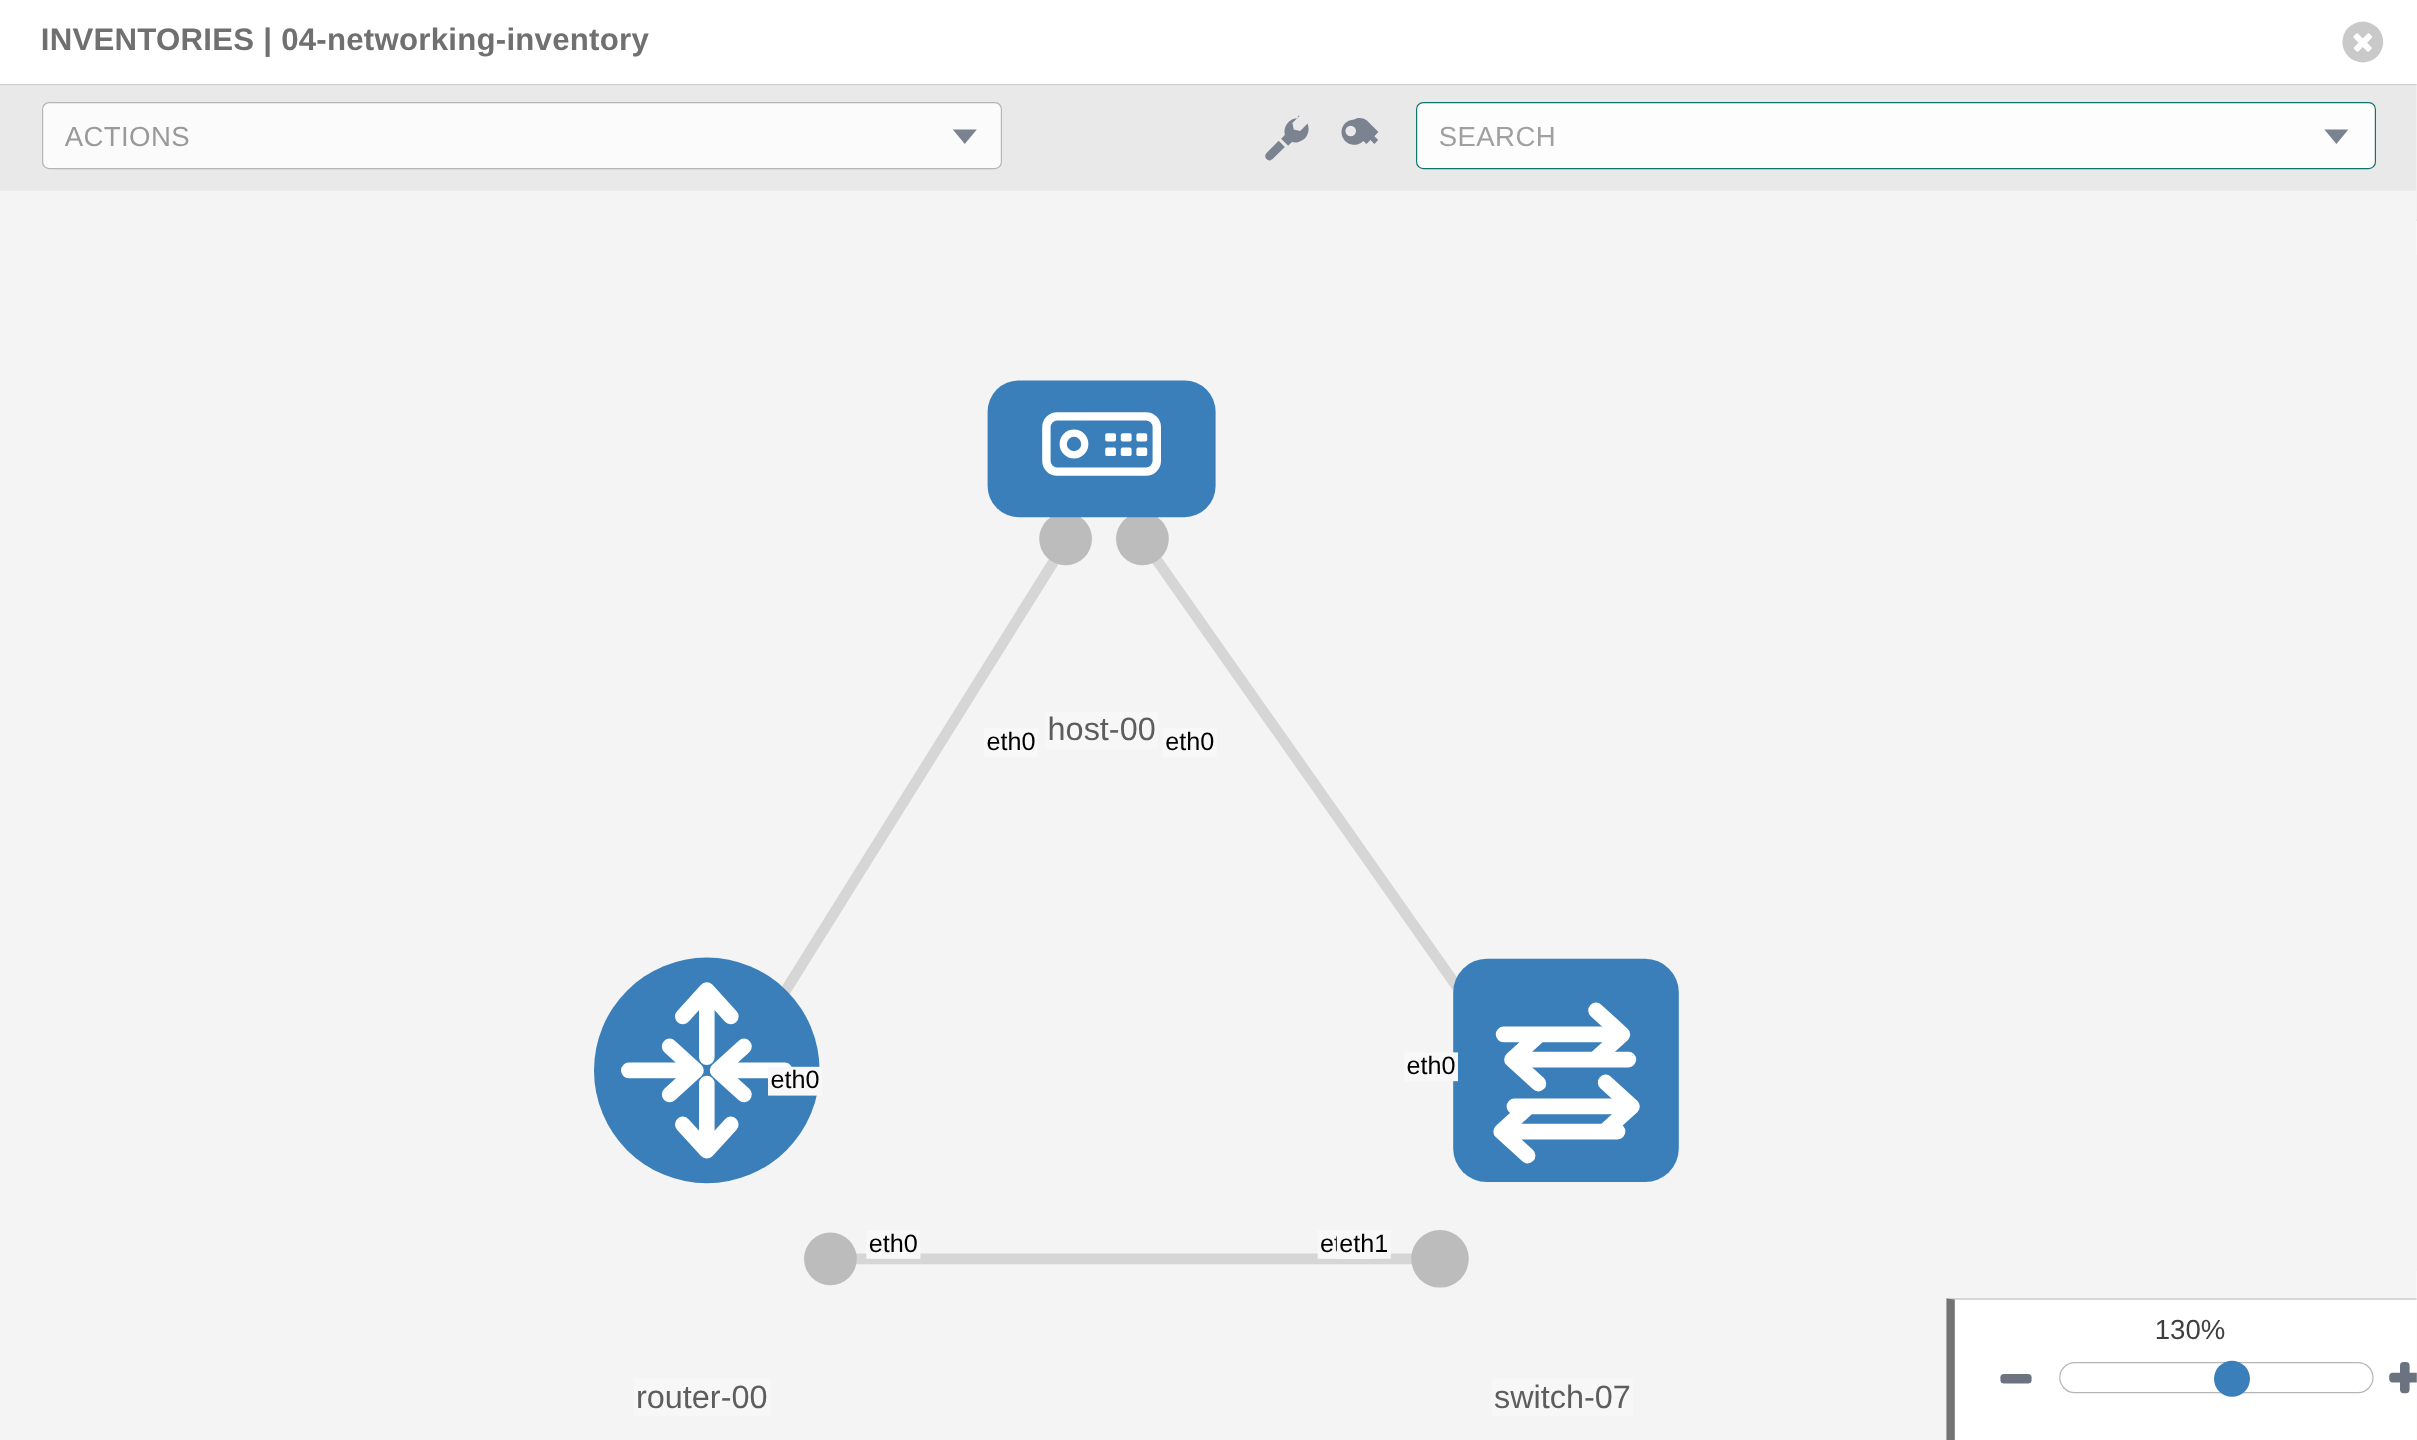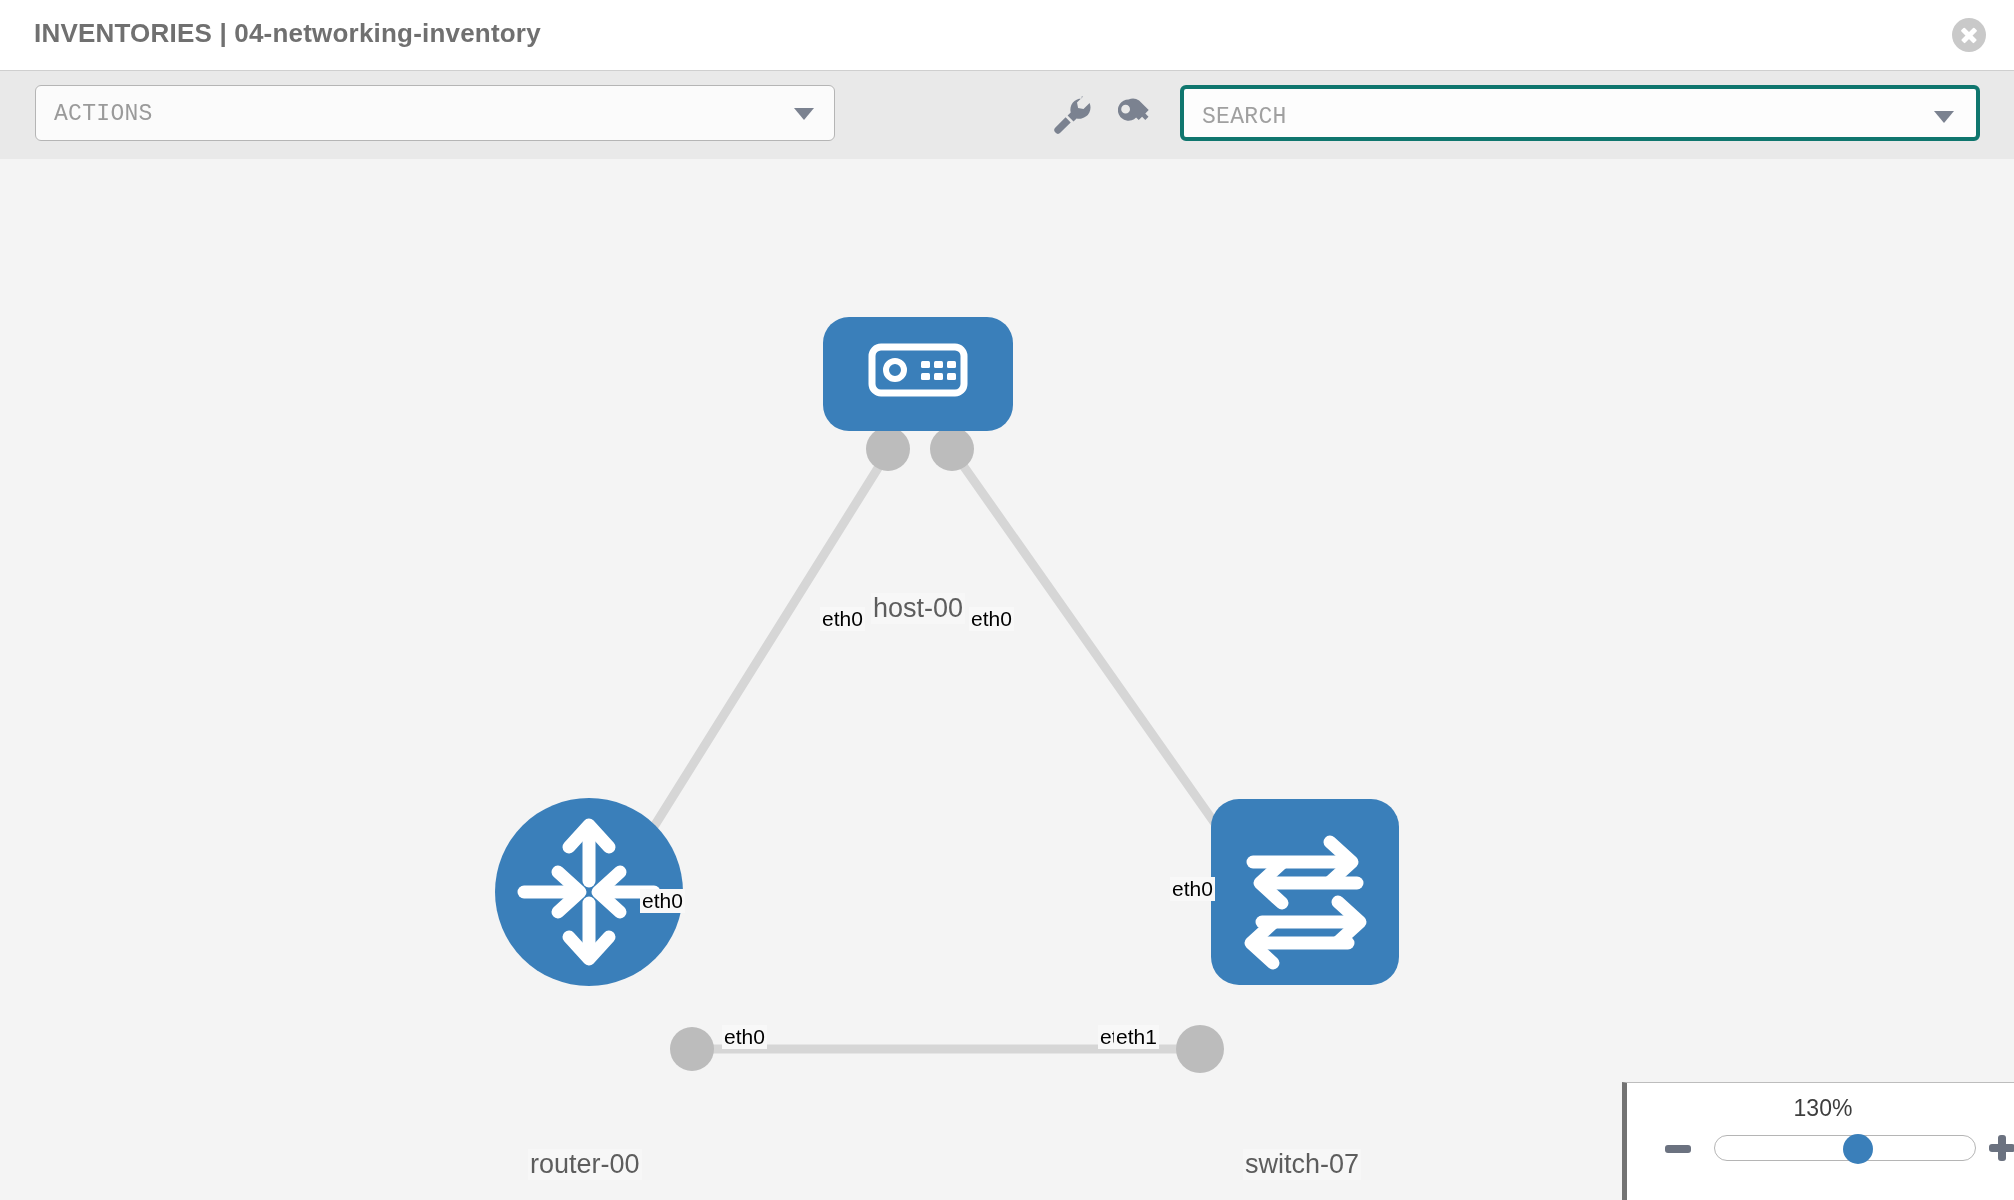--- a/index.html
+++ b/index.html
@@ -64,21 +64,20 @@
   
   .toolbar {
     position: absolute;
     left: 0; top: 70px;
     width: 2014px;
     height: 114px;
     background: #e9e9e9;
     border-top: 1px solid #cfcfcf;
     border-bottom: 1px solid #b8b8b8;
     box-sizing: border-box;
-    font-family: Liberation Mono, monospace;
   }
   .actions-select {
     position: absolute;
     left: 35px;
     top: 14px;
     width: 800px;
     height: 56px;
     background: #fbfbfb;
     border: 1px solid #b5b5b5;
     border-radius: 6px;
@@ -119,21 +118,21 @@
   .icon-btn.wrench { left: 0px; }
   .icon-btn.key { left: 62px; }
 
   .search-box {
     position: absolute;
     left: 1180px;
     top: 14px;
     width: 800px;
     height: 56px;
     background: #fdfdfd;
-    border: 4px solid #0f766e;
+    border: 1px solid #0f766e;
     border-radius: 6px;
     box-sizing: border-box;
     cursor: text;
   }
   .search-text {
     position: absolute;
     left: 18px;
     top: 15px;
     font-size: 23px;
     color: #a0a0a0;
@@ -177,21 +176,21 @@
 
   
   .zoom-panel {
     position: absolute;
     left: 1622px;
     top: 1082px;
     width: 392px;
     height: 118px;
     background: #ffffff;
     border-top: 1px solid #bdbdbd;
-    border-left: 5px solid #737373;
+    border-left: 7px solid #737373;
     box-sizing: border-box;
   }
   .zoom-percent {
     position: absolute;
     top: 12px;
     left: 0;
     width: 392px;
     text-align: center;
     font-size: 23px;
     color: #3e3e3e;

